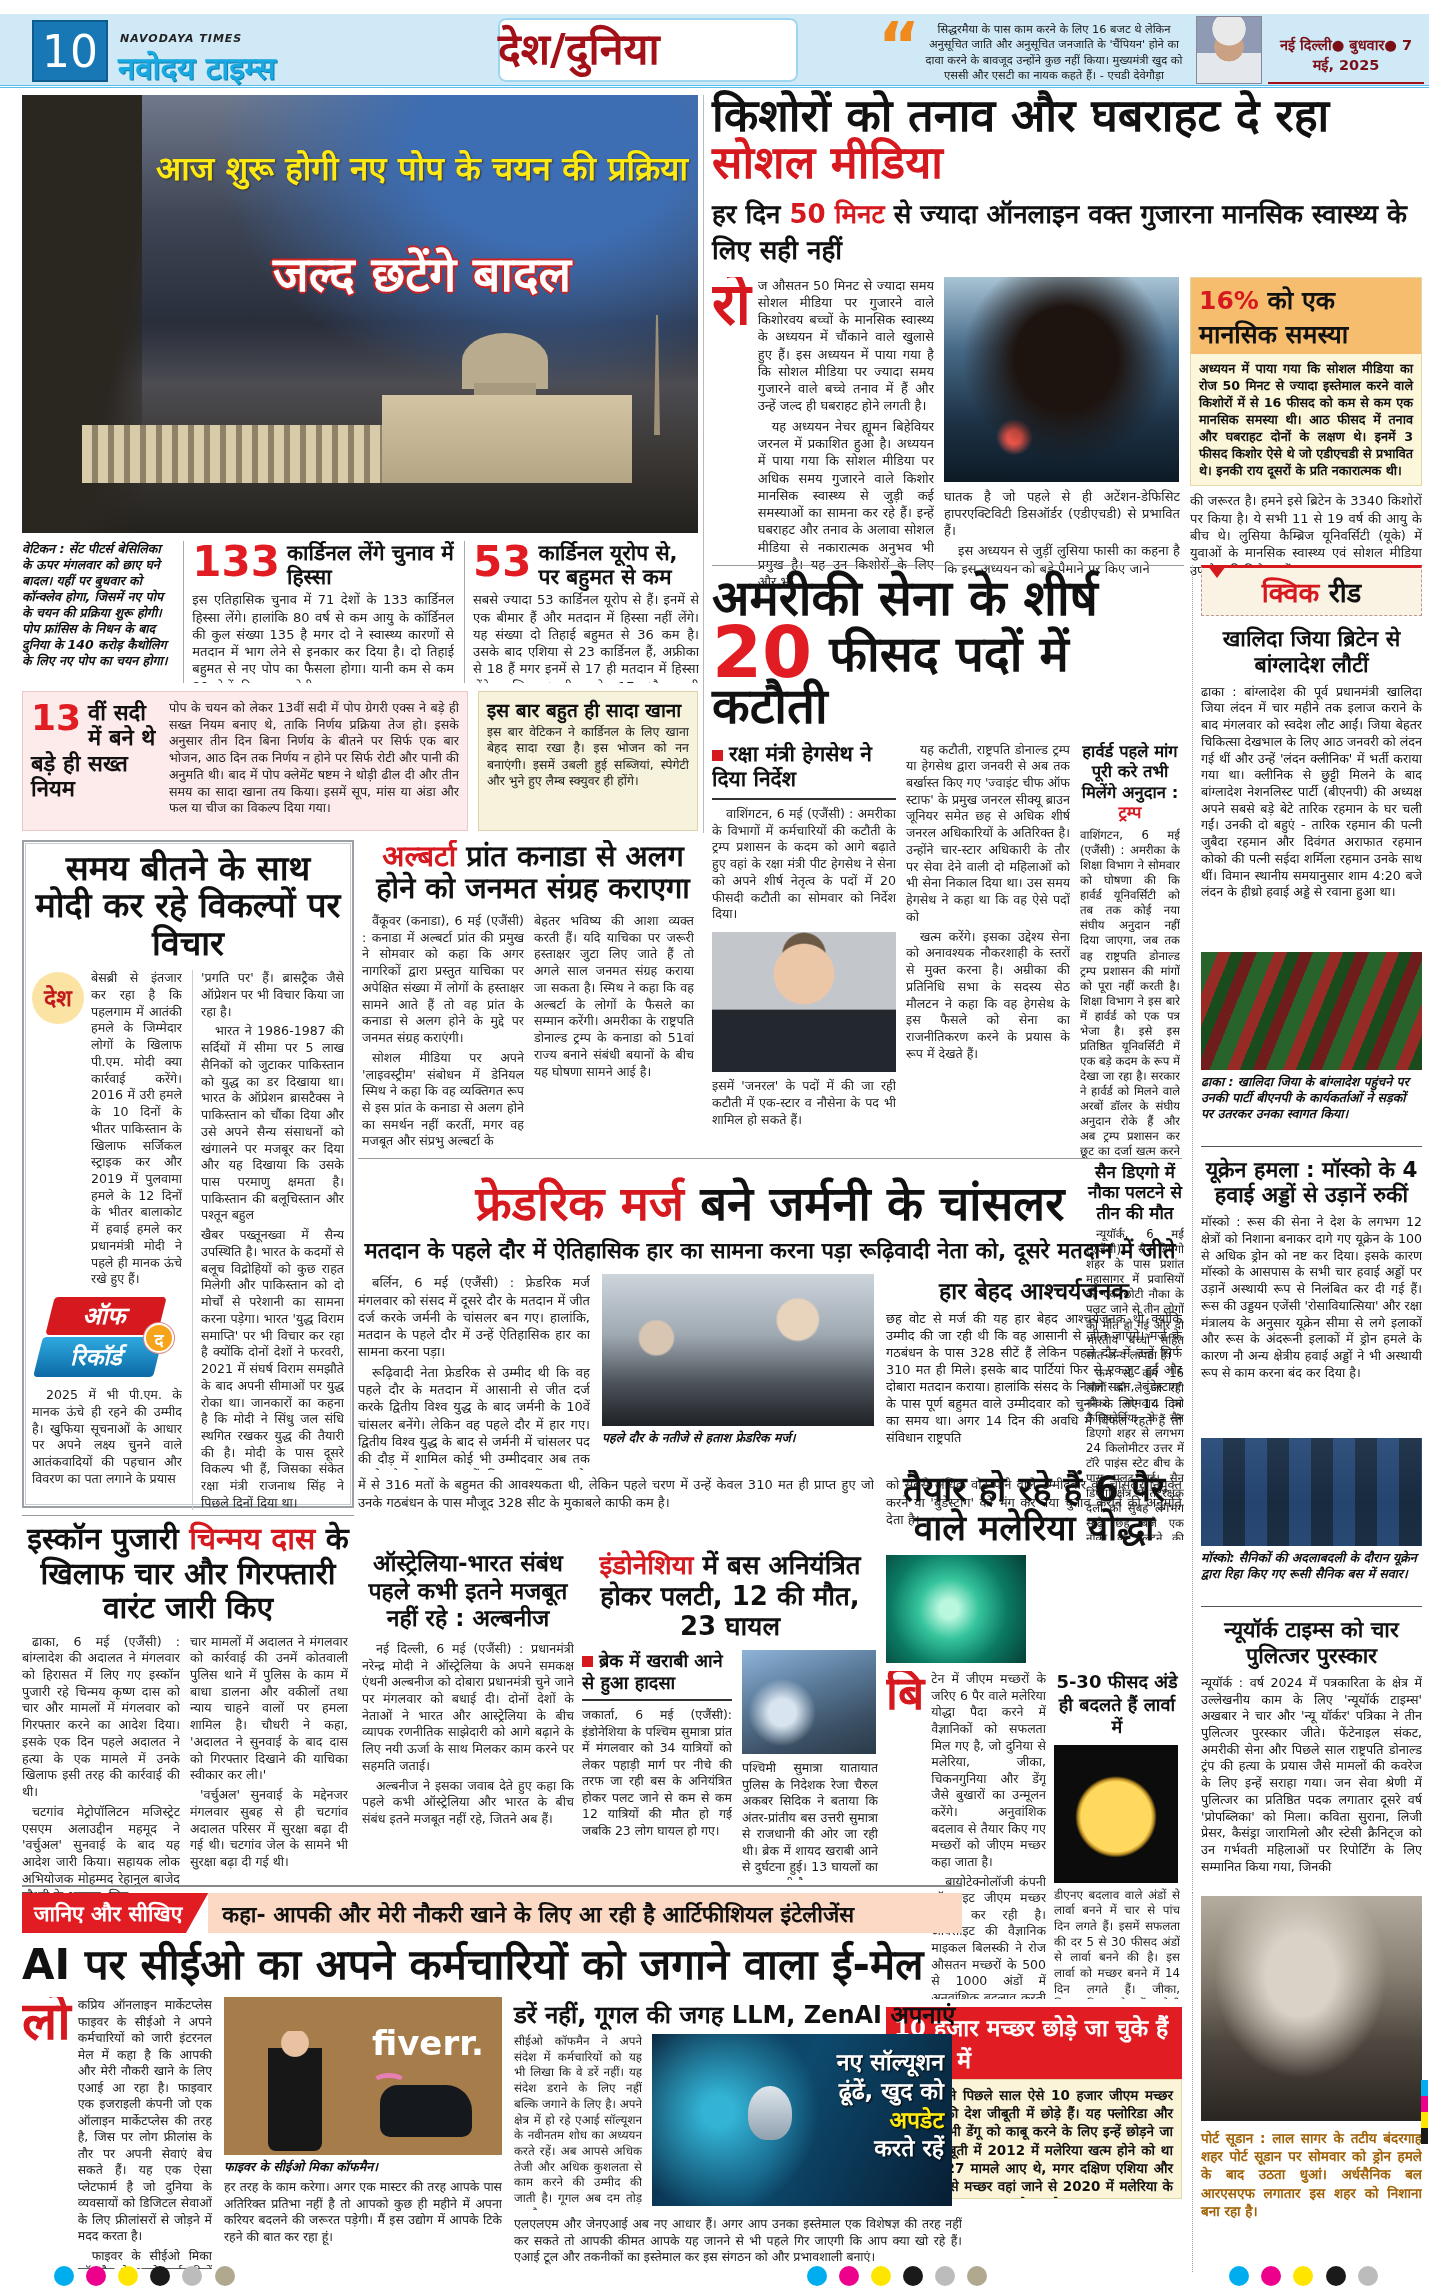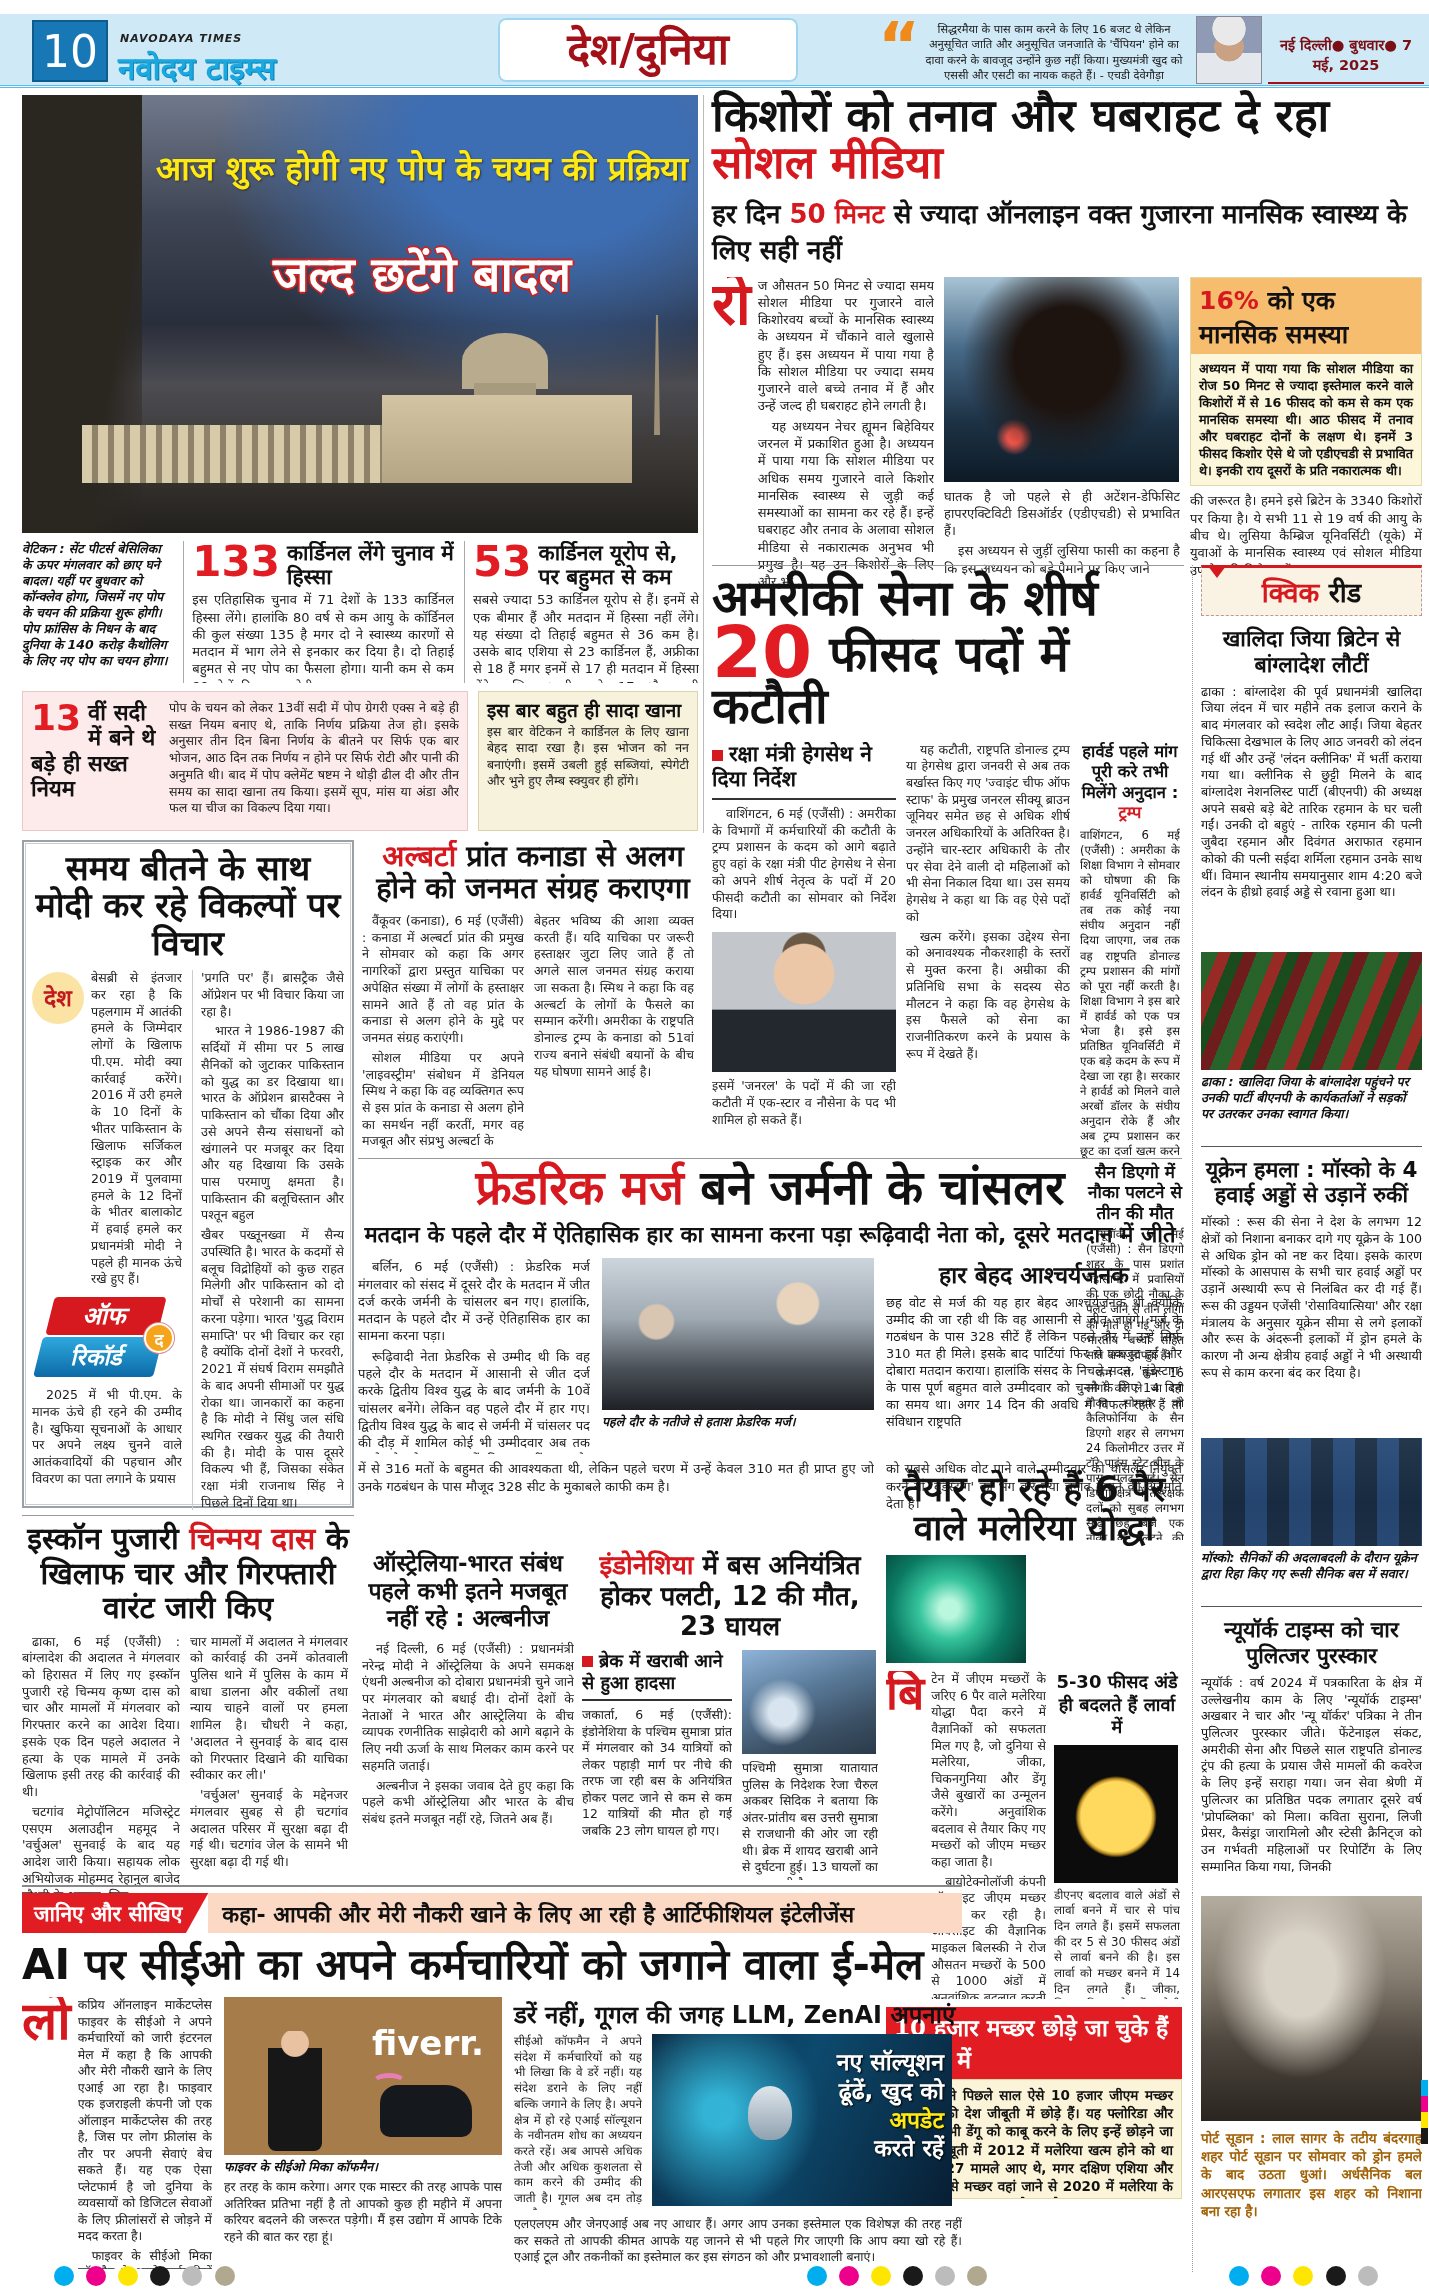--- a/index.html
+++ b/index.html
@@ -16,21 +16,21 @@
   .kick{font-weight:700;border-bottom:2px solid #333;padding-bottom:6px;margin-bottom:6px;line-height:1.2}
   .sq{display:inline-block;width:11px;height:11px;background:#d6181f;margin-right:6px}
   .rail-hr{border:0;border-top:1px solid #555;margin:10px 0}
   .dot{width:20px;height:20px;border-radius:50%;display:inline-block;margin-right:7px}
   
   .hdr{left:0;top:0;width:1429px;height:88px;background:linear-gradient(180deg,#ffffff 0 14px,#cfe9f6 14px 100%);border-bottom:3px double #56bdec}
   .pagenum{left:32px;top:20px;width:76px;height:62px;background:#1778b5;color:#fff;font-size:44px;font-weight:400;text-align:center;line-height:60px;border:2px solid #0d5c8e}
   .mast-en{left:120px;top:32px;font-size:11px;letter-spacing:1px;font-style:italic;font-weight:700;color:#222}
   .mast-hi{left:118px;top:46px;font-size:31px;font-weight:800;color:#19a9e0;text-shadow:1px 1px 0 #0d7fb0}
   .section-box{left:498px;top:18px;width:300px;height:64px;background:#fff;border-radius:8px;box-shadow:0 0 0 2px #9ed6ef inset}
-  .section{width:100%;text-align:center;font-size:43px;font-weight:800;color:#a31018;line-height:62px}
+  .section{width:100%;font-size:43px;font-weight:800;color:#a31018;line-height:62px}
   .quote-mark{left:878px;top:18px;font-size:64px;color:#f08a1d;font-weight:800;line-height:.9}
   .quote-t{left:920px;top:22px;width:268px;font-size:11.3px;line-height:1.35;color:#222;text-align:center;font-weight:500}
   .gowda{left:1196px;top:16px;width:66px;height:68px;background:radial-gradient(circle at 50% 18%,#e9e9ea 0 26%,transparent 27%),radial-gradient(circle at 50% 45%,#caa183 0 30%,transparent 31%),linear-gradient(180deg,#8f9bb4 0 55%,#e4e7ec 55% 100%);border:1px solid #889}
   .dateline{left:1268px;top:34px;width:156px;font-size:14.5px;font-weight:700;color:#7a1016;border-bottom:2px solid #a31018;padding-bottom:8px;text-align:center}
   
   .pope{left:22px;top:95px;width:682px;height:738px;border-right:1px solid #bbb;padding-right:4px}
   .vatican{width:676px;height:438px;background:radial-gradient(ellipse at 78% 12%,#3d6db2 0 18%,rgba(61,109,178,0) 45%),linear-gradient(180deg,#70798c 0%,#3e4554 28%,#292e3b 52%,#4c4c52 66%,#3b3835 82%,#23211e 100%)}
   .dome{position:absolute;left:440px;top:238px;width:86px;height:56px;background:#b9ab8e;border-radius:50% 50% 0 0}
   .drum{position:absolute;left:452px;top:288px;width:62px;height:16px;background:#a79a7e}
   .facade{position:absolute;left:360px;top:300px;width:250px;height:88px;background:linear-gradient(180deg,#d3c5a4,#b4a685)}
@@ -73,21 +73,21 @@
   .modi-hl{font-size:34px;font-weight:800;text-align:center;line-height:1.1}
   .desh{float:left;width:52px;height:52px;border-radius:50%;background:#fbe3a3;color:#c01a1f;font-size:23px;font-weight:800;text-align:center;line-height:52px;margin:2px 7px 2px 0}
   .ofr{width:150px;height:84px;position:relative;margin:6px auto}
   .ofr .r1{position:absolute;left:18px;top:0;width:112px;height:38px;background:#d6181f;transform:skewX(-14deg);color:#fff;font-size:24px;font-weight:800;text-align:center;line-height:38px;border-radius:4px}
   .ofr .r2{position:absolute;left:6px;top:40px;width:120px;height:40px;background:linear-gradient(180deg,#2ea9df,#0c6aa6);transform:skewX(-14deg);color:#fff;font-size:23px;font-weight:800;text-align:center;line-height:40px;border-radius:4px}
   .ofr .d{position:absolute;right:8px;top:26px;width:30px;height:30px;border-radius:50%;background:#f6a41c;color:#fff;font-weight:800;text-align:center;line-height:30px;font-size:17px;border:2px solid #fff;box-shadow:0 0 0 1px #d88}
   
   .alb{left:362px;top:840px;width:342px;height:314px;overflow:hidden}
   .alb-hl{font-size:29px;font-weight:800;text-align:center;line-height:1.12}
   
-  .merz{left:358px;top:1158px;width:824px;height:384px;border-top:1px solid #999;padding-top:4px}
+  .merz{left:358px;top:1158px;width:824px;height:384px;border-top:1px solid #999;padding-top:20px}
   .merz-hl{font-size:47px;font-weight:800;text-align:center;line-height:1.05}
   .merz-sub{font-size:22px;font-weight:800;text-align:center;margin-top:6px}
   .merzph{width:272px;height:152px;background:radial-gradient(circle at 72% 30%,#e8d3bd 0 9%,rgba(0,0,0,0) 10%),radial-gradient(circle at 20% 42%,#d9c6b2 0 7%,rgba(0,0,0,0) 8%),linear-gradient(180deg,#cdd5dc 0%,#9fa9b2 40%,#4c5259 72%,#1e2126 100%)}
   .merz-box-t{font-size:23px;font-weight:800;text-align:center;margin-bottom:4px}
   
   .iskcon{left:22px;top:1515px;width:332px;height:366px;border-top:1px solid #999;padding-top:6px}
   .isk-hl{font-size:30px;font-weight:800;text-align:center;line-height:1.15}
   .aus{left:362px;top:1550px;width:212px;height:330px;overflow:hidden}
   .aus-hl{font-size:23px;font-weight:800;text-align:center;line-height:1.2}
   .indo{left:582px;top:1550px;width:296px;height:330px;overflow:hidden}

